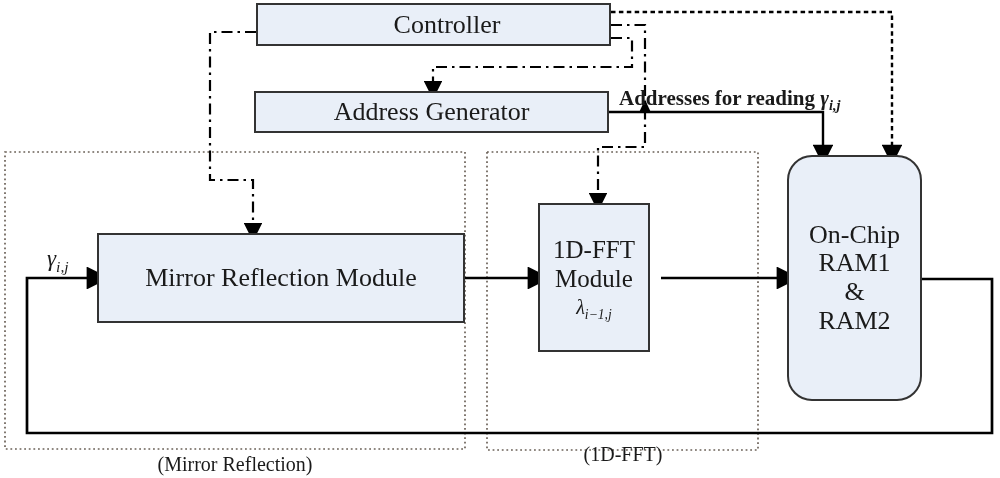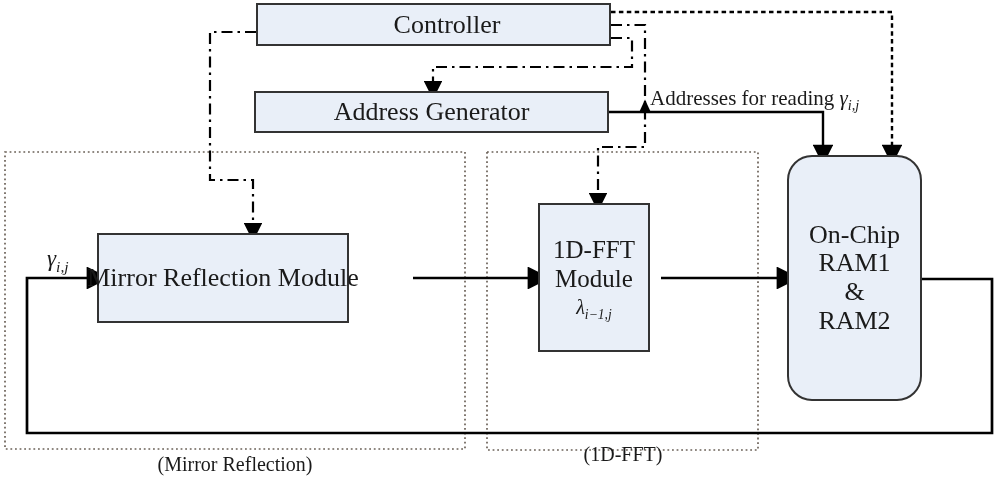--- a/index.html
+++ b/index.html
@@ -24,21 +24,21 @@
     text-align:center;
     line-height:1.15;
   }
   .blk-label{font-size:26px;white-space:nowrap;}
   .fft-line{font-size:25px;white-space:nowrap;}
   .sym{font-style:italic;white-space:nowrap;}
   .fft-sym{font-size:20px;margin-top:2px;}
   sub{font-size:0.68em;line-height:0;}
   .float-label{position:absolute;color:#1a1a1a;white-space:nowrap;}
   #gamma-in-label{left:47px;top:246px;font-size:23px;}
-  #addresses-label{left:650px;top:86px;font-size:21px;}
+  #addresses-label{left:619px;top:86px;font-size:21px;font-weight:bold;}
   .region-caption{
     position:absolute;font-size:20px;color:#1a1a1a;
     transform:translateX(-50%);white-space:nowrap;
   }
   #mirror-caption{left:235px;top:453px;}
   #fft-caption{left:623px;top:443px;}
 </style>
 </head>
 <body>
 
@@ -68,21 +68,21 @@
   </svg>
 
   <div class="block" style="left:256px;top:3px;width:355px;height:43px;padding-left:27px;">
     <span class="blk-label">Controller</span>
   </div>
 
   <div class="block" style="left:254px;top:91px;width:355px;height:42px;">
     <span class="blk-label">Address Generator</span>
   </div>
 
-  <div class="block" style="left:97px;top:233px;width:252px;height:90px;">
+  <div class="block" style="left:97px;top:233px;width:368px;height:90px;">
     <span class="blk-label">Mirror Reflection Module</span>
   </div>
 
   <div class="block" style="left:538px;top:203px;width:112px;height:149px;">
     <span class="fft-line">1D-FFT</span>
     <span class="fft-line">Module</span>
     <span class="sym fft-sym"><span>λ</span><sub>i−1,j</sub></span>
   </div>
 
   <div class="block" style="left:787px;top:155px;width:135px;height:246px;line-height:1.1;border-radius:25px;">

